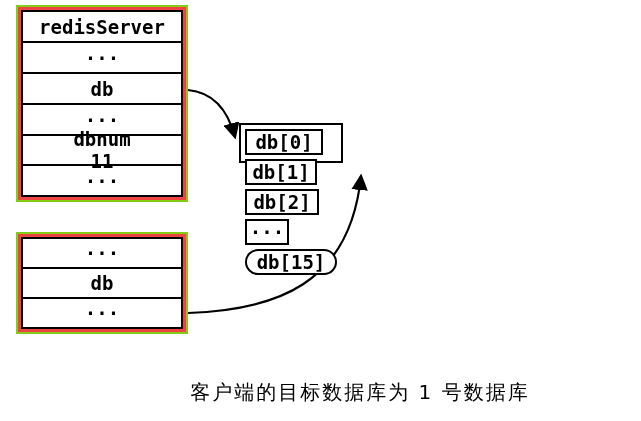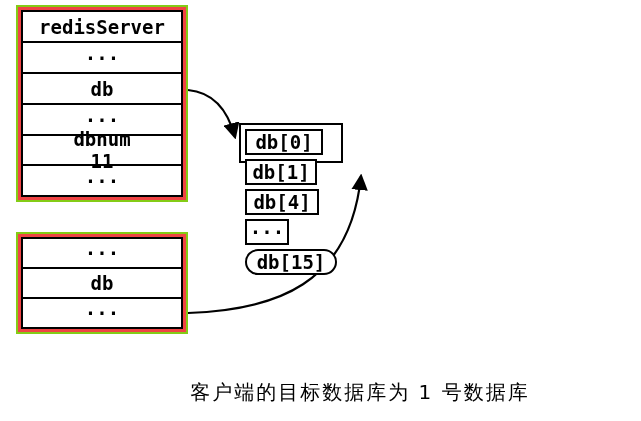--- a/index.html
+++ b/index.html
@@ -118,20 +118,20 @@
 
   <div class="struct client">
     <div class="row">···</div>
     <div class="row">db</div>
     <div class="row">···</div>
   </div>
 
   <div class="dbarray">
     <div class="cell c0">db[0]</div>
     <div class="cell c1">db[1]</div>
-    <div class="cell c2">db[4]</div>
+    <div class="cell c2">db[2]</div>
     <div class="cell cdots">···</div>
     <div class="cell c15">db[15]</div>
   </div>
 
   <div class="caption">客户端的目标数据库为 1 号数据库</div>
 
 </div>
 
 </body></html>

